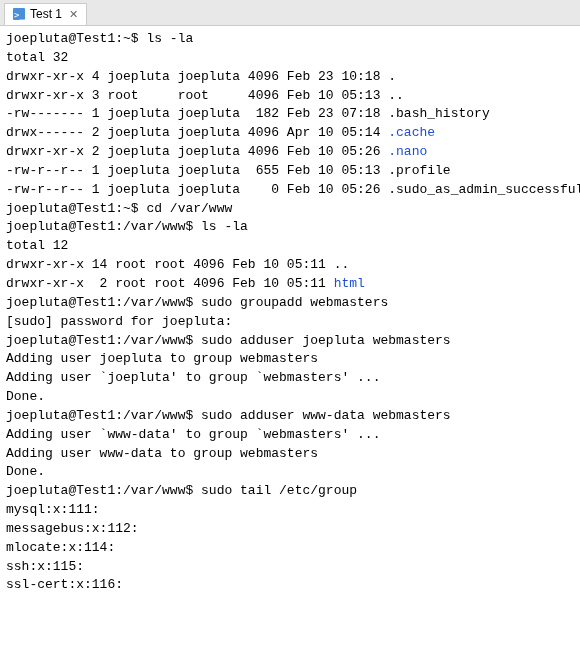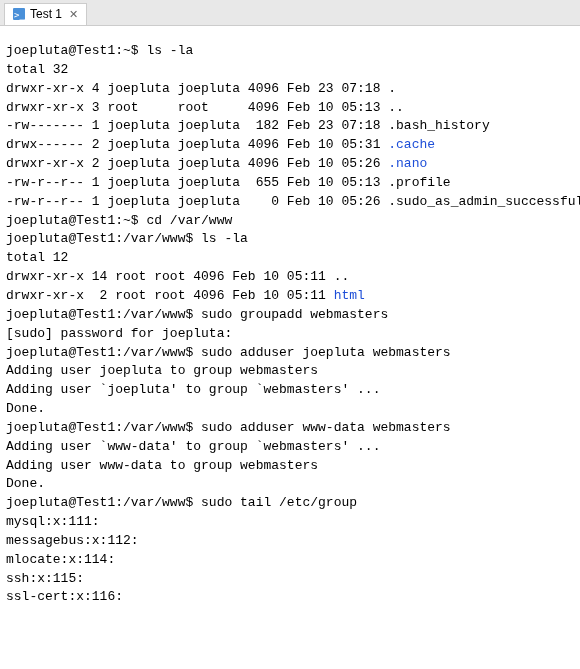--- a/index.html
+++ b/index.html
@@ -51,21 +51,21 @@
     }
     .tab-close {
       font-size: 11px;
       color: #666;
       cursor: pointer;
       margin-left: 2px;
     }
     .terminal {
       flex: 1;
       background: #fff;
-      padding: 16px 6px;
+      padding: 4px 6px;
       overflow-y: auto;
       line-height: 1.45;
     }
     .line {
       white-space: pre;
       color: #000;
       font-size: 13px;
     }
     .blue {
       color: #1d4ed8;
@@ -81,24 +81,24 @@
         <rect width="12" height="12" rx="1" fill="#4a90d9"></rect>
         <text x="1" y="10" font-size="9" fill="white" font-family="monospace">&gt;_</text>
       </svg>
       <span>Test 1</span>
       <span class="tab-close">✕</span>
     </div>
   </div>
   <div class="terminal" id="terminal-content">
   <div class="line">joepluta@Test1:~$ ls -la</div>
       <div class="line">total 32</div>
-      <div class="line">drwxr-xr-x 4 joepluta joepluta 4096 Feb 23 07:18 .</div>
+      <div class="line">drwxr-xr-x 4 joepluta joepluta 4096 Feb 23 10:18 .</div>
       <div class="line">drwxr-xr-x 3 root     root     4096 Feb 10 05:13 ..</div>
       <div class="line">-rw------- 1 joepluta joepluta  182 Feb 23 07:18 .bash_history</div>
-      <div class="line"><span>drwx------ 2 joepluta joepluta 4096 Feb 10 05:31 </span><span class="blue">.cache</span></div>
+      <div class="line"><span>drwx------ 2 joepluta joepluta 4096 Apr 10 05:14 </span><span class="blue">.cache</span></div>
       <div class="line"><span>drwxr-xr-x 2 joepluta joepluta 4096 Feb 10 05:26 </span><span class="blue">.nano</span></div>
       <div class="line">-rw-r--r-- 1 joepluta joepluta  655 Feb 10 05:13 .profile</div>
       <div class="line">-rw-r--r-- 1 joepluta joepluta    0 Feb 10 05:26 .sudo_as_admin_successful</div>
       <div class="line">joepluta@Test1:~$ cd /var/www</div>
       <div class="line">joepluta@Test1:/var/www$ ls -la</div>
       <div class="line">total 12</div>
       <div class="line">drwxr-xr-x 14 root root 4096 Feb 10 05:11 ..</div>
       <div class="line"><span>drwxr-xr-x  2 root root 4096 Feb 10 05:11 </span><span class="blue">html</span></div>
       <div class="line">joepluta@Test1:/var/www$ sudo groupadd webmasters</div>
       <div class="line">[sudo] password for joepluta:</div>

